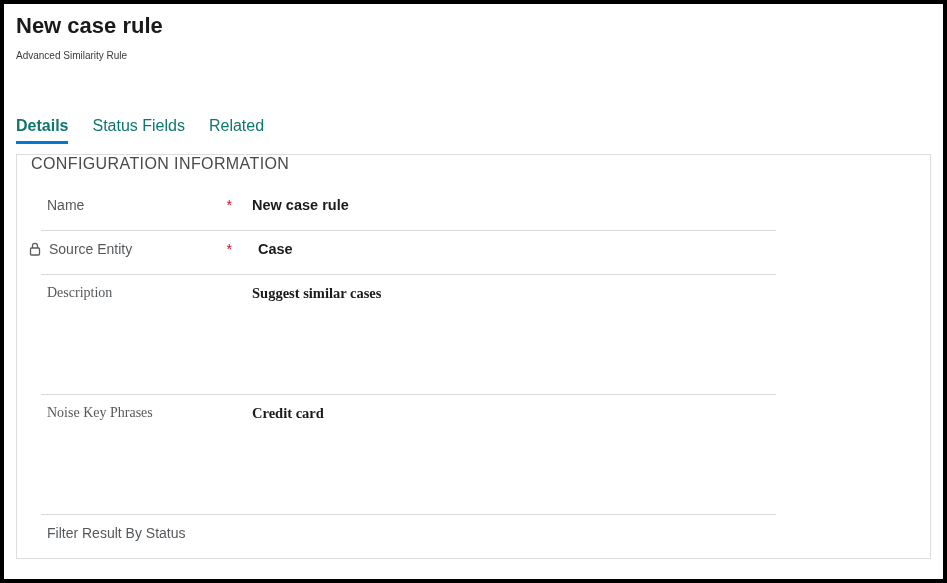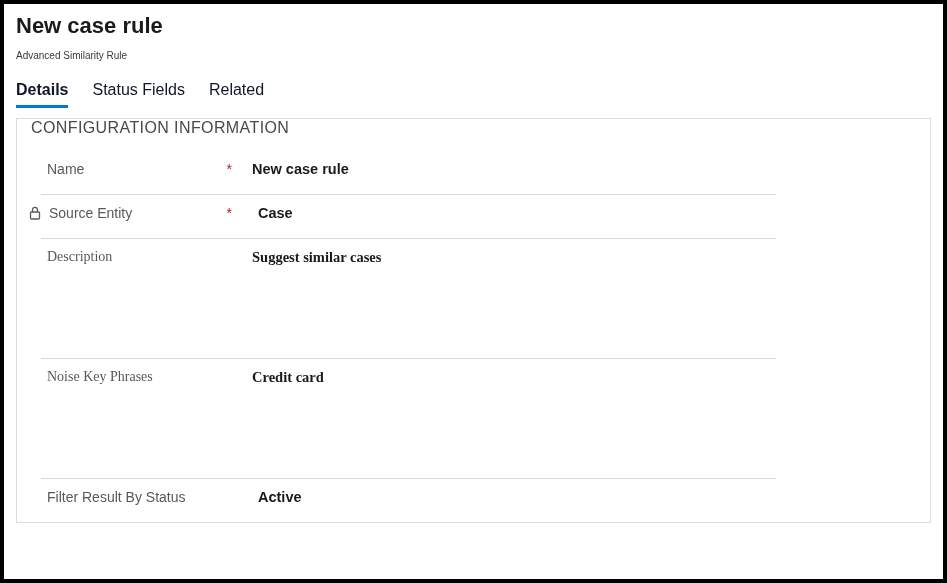--- a/index.html
+++ b/index.html
@@ -30,23 +30,24 @@
       color: #3a3a3a;
       margin-top: 9px;
     }
     .tabs {
       display: flex;
       gap: 24px;
       margin-top: 6px;
     }
     .tab {
       font-size: 16px;
-      color: #0f172a;
+      color: #0f766e;
       padding: 6px 0 6px 0;
       cursor: pointer;
+      margin-top: 36px;
     }
     .tab.active {
       font-weight: 600;
       border-bottom: 3px solid #0078d4;
     }
     .section-wrap {
       border: 1px solid #ddd;
       margin-top: 10px;
       padding: 0 14px 0 14px;
       height: 405px;
@@ -165,16 +166,15 @@
     <div class="label-cell">
       <span class="label-text">Noise Key Phrases</span>
     </div>
     <div class="value-cell">Credit card</div>
   </div>
 
   <div class="field-row last">
     <div class="label-cell">
       <span class="label-text">Filter Result By Status</span>
     </div>
-    <div class="value-cell normal-indent">Active</div>
   </div>
 
 </div>
 
 </body></html>

